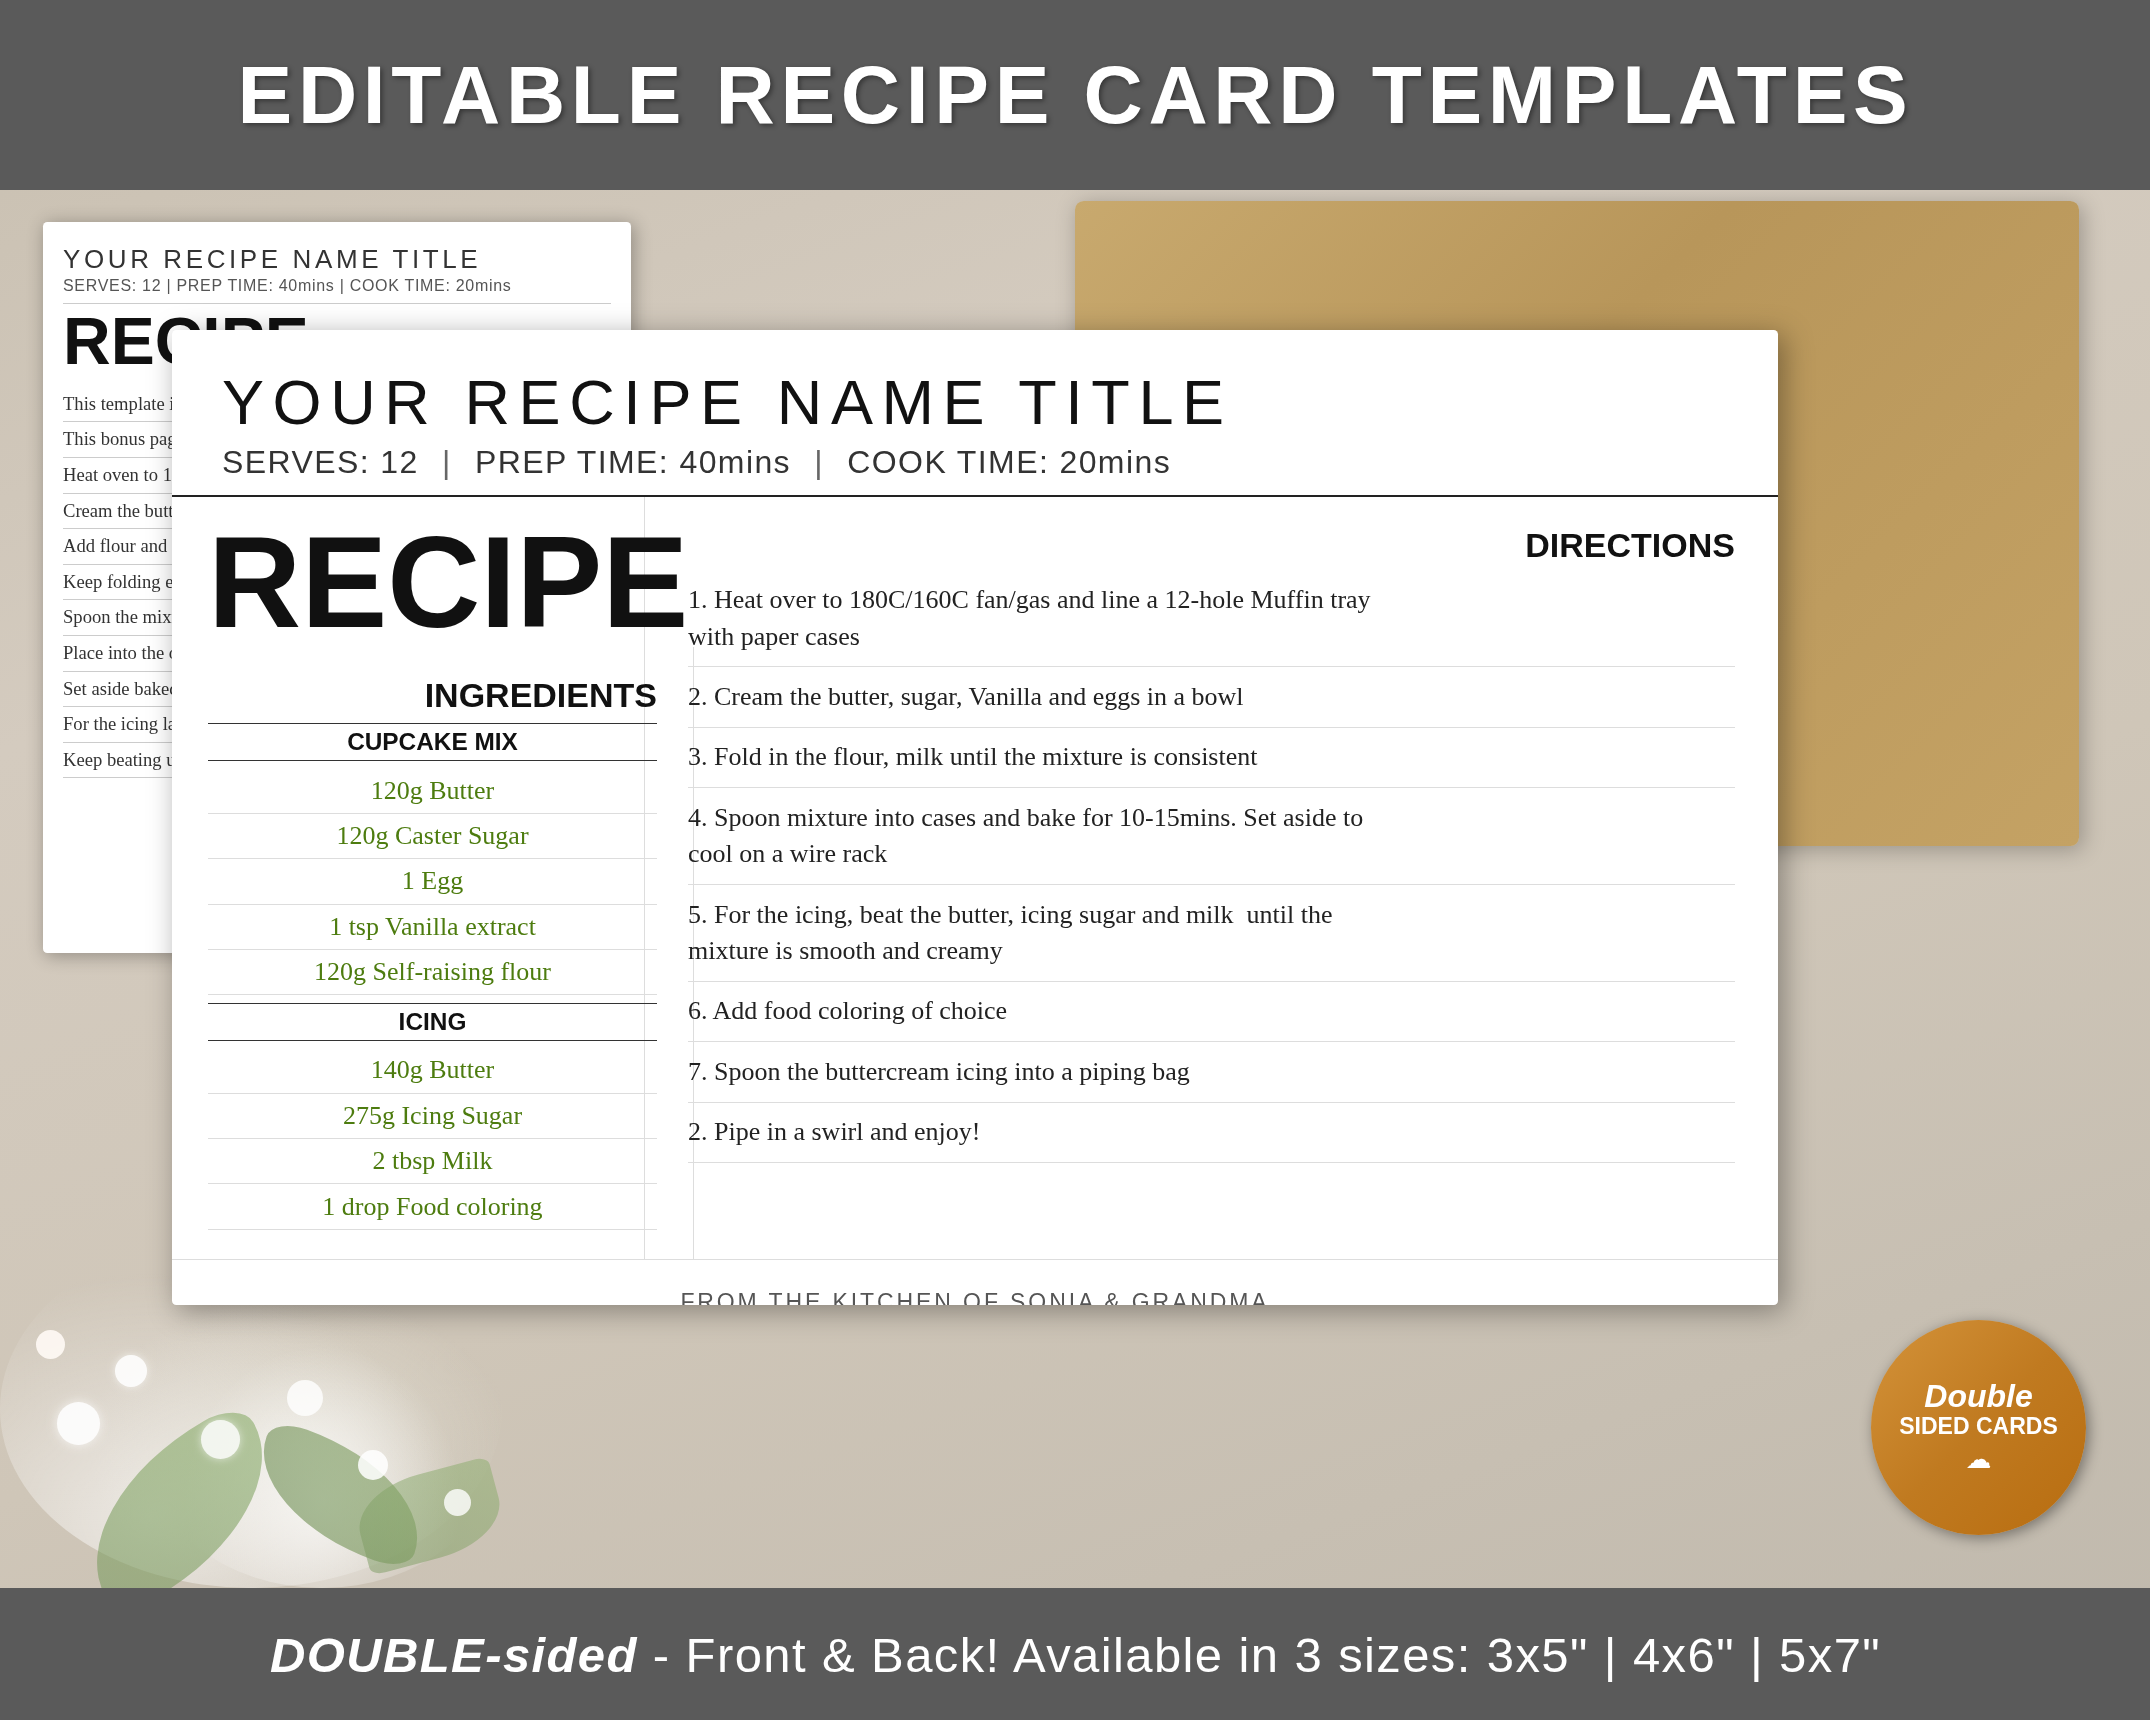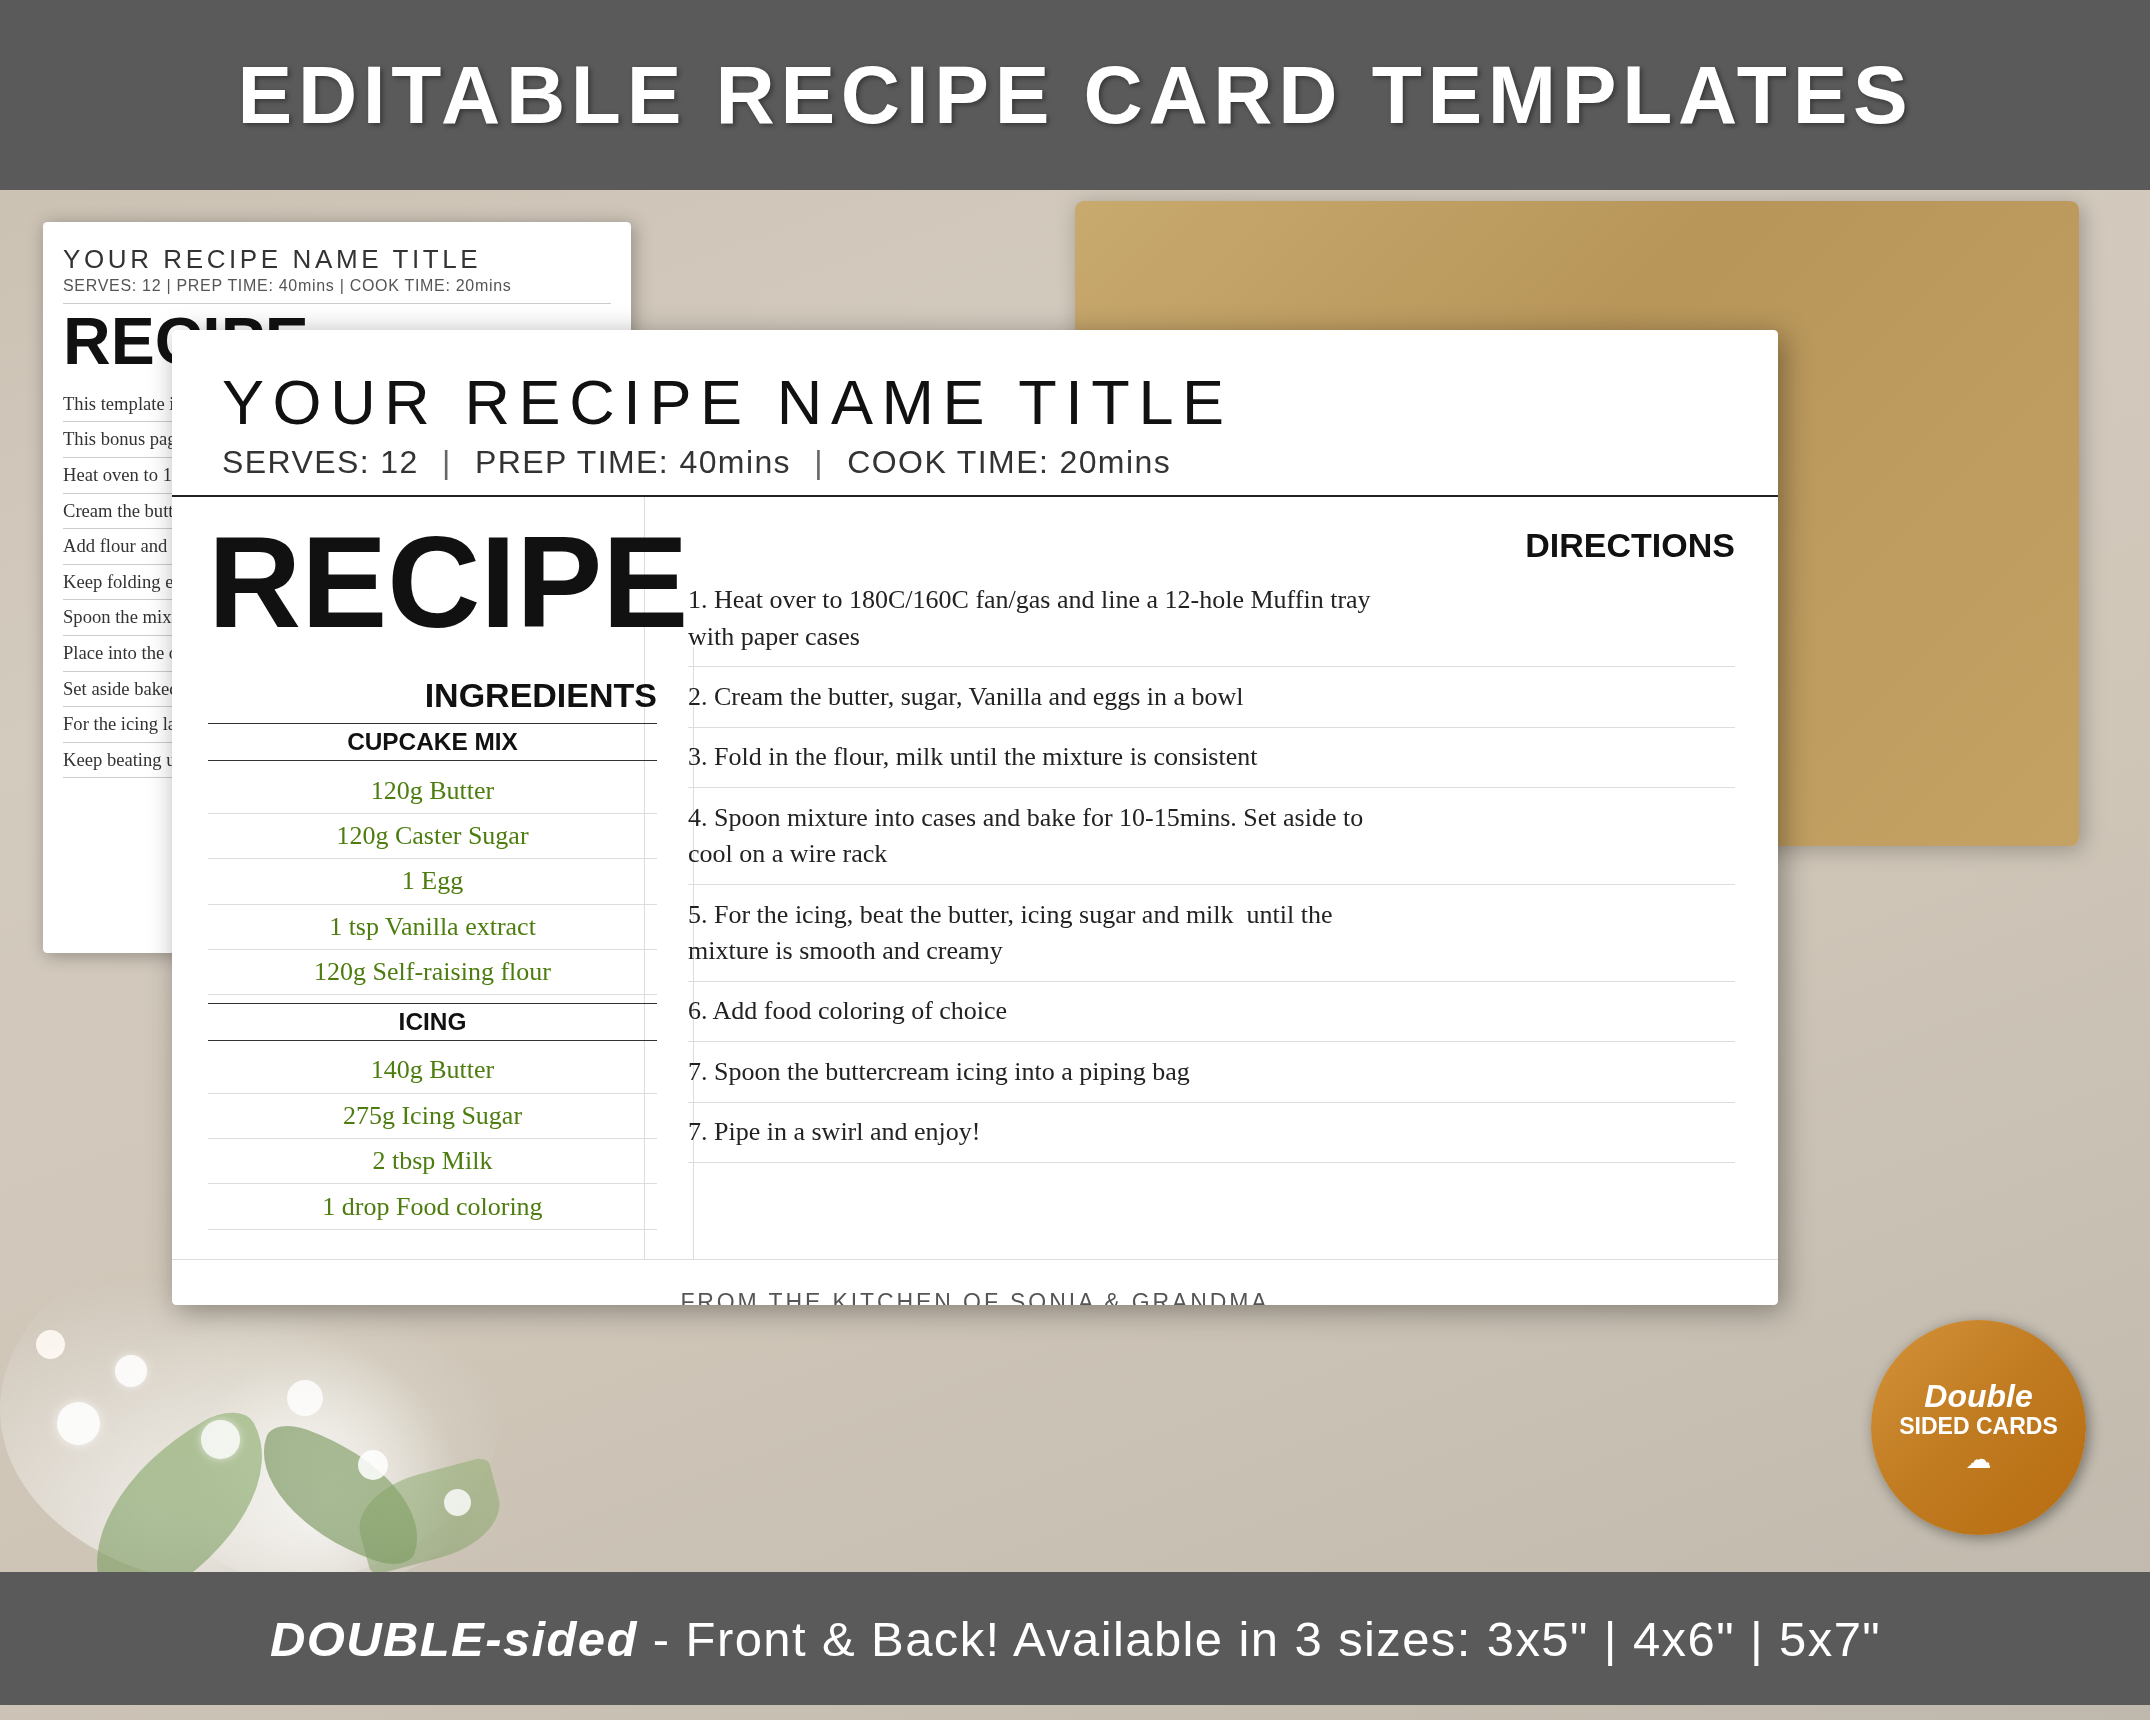--- a/index.html
+++ b/index.html
@@ -40,21 +40,21 @@
       font-weight: 900;
       color: #ffffff;
       letter-spacing: 5.7px;
       text-transform: uppercase;
       text-shadow: 2.2px 2.2px 5.7px rgba(0,0,0,0.4);
     }
 
     
     .bottom-banner {
       position: absolute;
-      bottom: 16px;
+      bottom: 0;
       left: 0;
       right: 0;
       height: 133px;
       background: #5a5a5a;
       display: flex;
       align-items: center;
       justify-content: center;
       z-index: 10;
     }
 
@@ -439,21 +439,21 @@
 
     <div class="directions-col">
       <div class="col-section-title">DIRECTIONS</div>
       <div class="direction-item">1. Heat over to 180C/160C fan/gas and line a 12-hole Muffin tray<br>with paper cases</div>
       <div class="direction-item">2. Cream the butter, sugar, Vanilla and eggs in a bowl</div>
       <div class="direction-item">3. Fold in the flour, milk until the mixture is consistent</div>
       <div class="direction-item">4. Spoon mixture into cases and bake for 10-15mins. Set aside to<br>cool on a wire rack</div>
       <div class="direction-item">5. For the icing, beat the butter, icing sugar and milk &nbsp;until the<br>mixture is smooth and creamy</div>
       <div class="direction-item">6. Add food coloring of choice</div>
       <div class="direction-item">7. Spoon the buttercream icing into a piping bag</div>
-      <div class="direction-item">7. Pipe in a swirl and enjoy!</div>
+      <div class="direction-item">2. Pipe in a swirl and enjoy!</div>
     </div>
   </div>
 
   <div class="card-front-footer">
     <div class="from-text">FROM  THE  KITCHEN  OF  SONIA  &amp;  GRANDMA</div>
   </div>
 </div>
 
 <div class="bottom-banner">
   <span class="bottom-banner-text">

